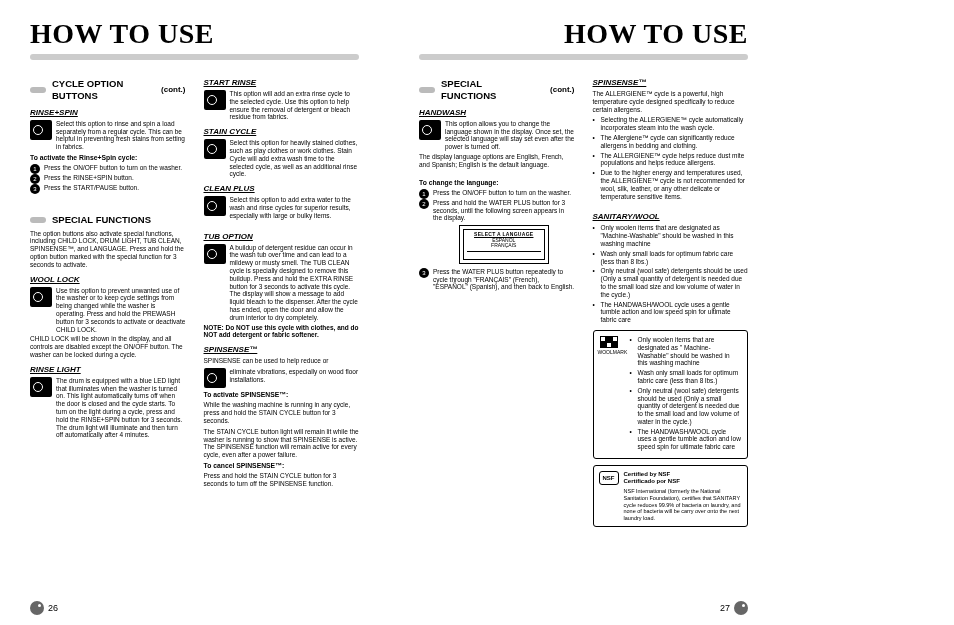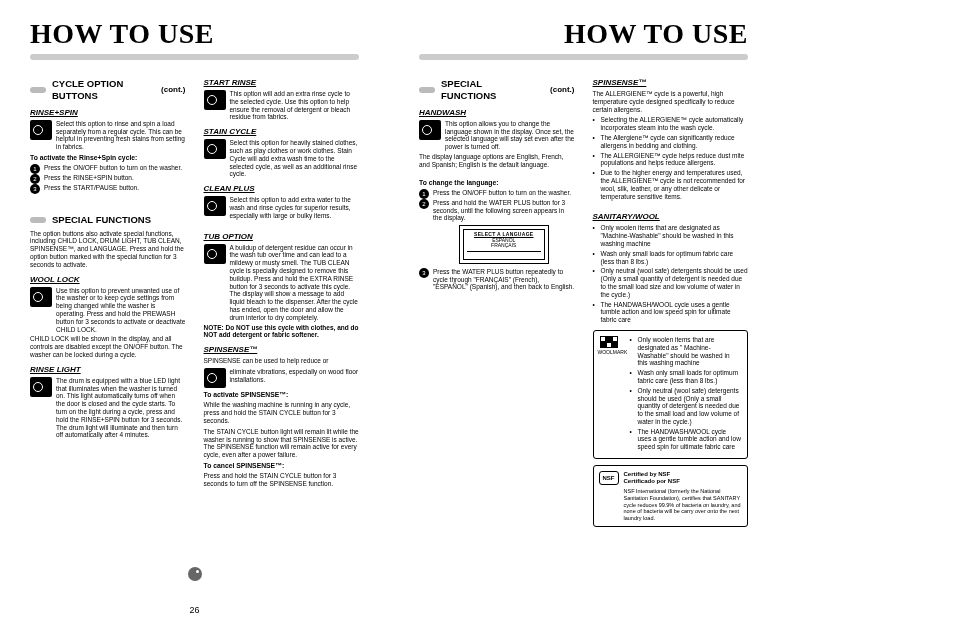--- a/index.html
+++ b/index.html
@@ -34,21 +34,21 @@
   .blank { border-top: 1px solid #000; margin-top: 2px; padding-top: 2px; height: 6px; }
   .card { border: 1px solid #000; border-radius: 3px; padding: 5px 6px 5px 30px; font-size: 5.5px; line-height: 1.2; position: relative; margin-top: 6px; }
   .card .mark { position: absolute; left: 4px; top: 5px; width: 22px; text-align: center; font-size: 5px; }
   .card .mark .sw { width: 18px; height: 12px; margin: 0 auto 1px; display: flex; flex-wrap: wrap; }
   .card .mark .sw span { width: 6px; height: 6px; background: #000; }
   .card .mark .sw span:nth-child(odd){ background:#fff; border:0.5px solid #000; }
   .card ul { margin-left: 6px; }
   .nsf { border: 1px solid #000; border-radius: 3px; padding: 5px 6px 5px 30px; font-size: 5.5px; line-height: 1.2; position: relative; margin-top: 6px; }
   .nsf .badge { position: absolute; left: 5px; top: 5px; width: 20px; height: 14px; border: 1px solid #000; border-radius: 3px; font-size: 6px; font-weight: 700; text-align: center; line-height: 12px; }
   .nsf .btit { font-weight: 700; font-size: 6px; }
-  .footer { position: absolute; bottom: 10px; left: 30px; right: 30px; display: flex; align-items: center; gap: 24px; flex-direction: column; }
+  .footer { position: absolute; bottom: 10px; left: 30px; right: 30px; display: flex; align-items: center; gap: 4px; }
   .footer.right { justify-content: flex-end; }
   .lg { width: 14px; height: 14px; border-radius: 50%; background: #666; position: relative; }
   .lg::after { content: ""; position: absolute; right: 3px; top: 3px; width: 3px; height: 3px; background: #fff; border-radius: 50%; }
   .pg { font-size: 9px; }
   .after-step { padding-left: 14px; margin-top: -1px; }
 </style>
 </head>
 <body>
 
 <div class="spread">
@@ -225,15 +225,19 @@
 
         <div class="nsf">
           <div class="badge">NSF</div>
           <div class="btit">Certified by NSF</div>
           <div class="btit">Certificado por NSF</div>
           <div style="margin-top:3px">NSF International (formerly the National Sanitation Foundation), certifies that SANITARY cycle reduces 99.9% of bacteria on laundry, and none of bacteria will be carry over onto the next laundry load.</div>
         </div>
       </div>
     </div>
 
+    <div class="footer right">
+      <div class="pg">27</div>
+      <div class="lg"></div>
+    </div>
   </div>
 
 </div>
 
 </body></html>

